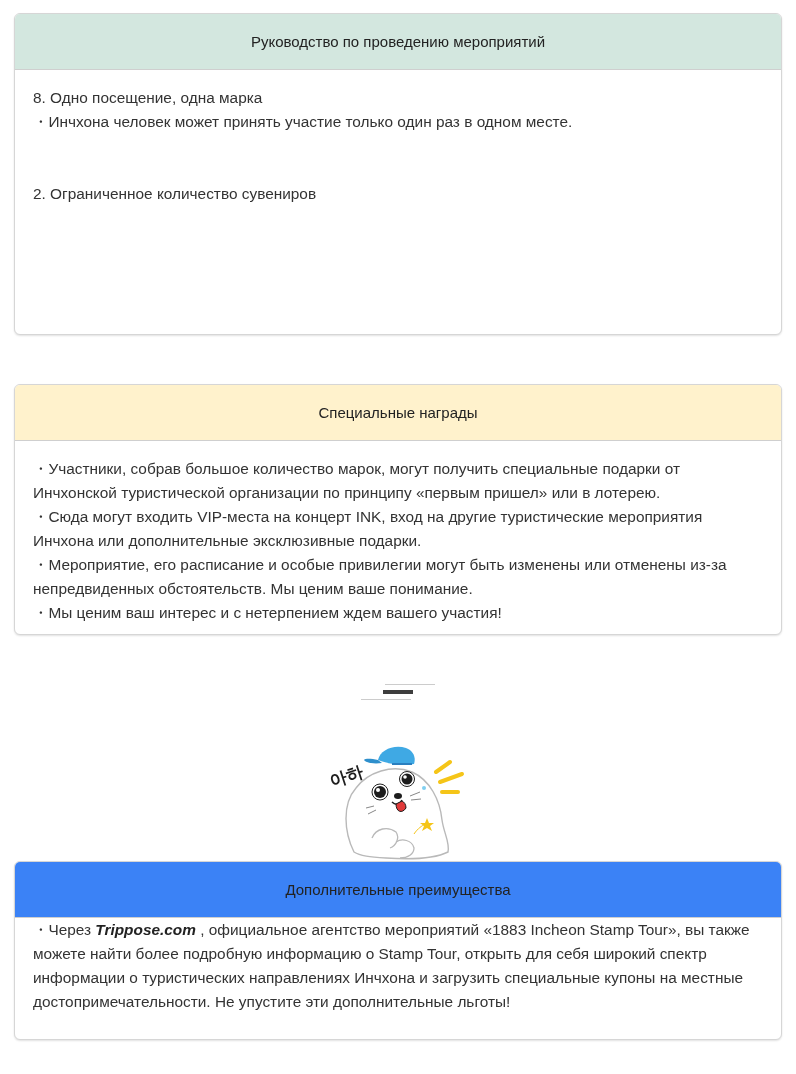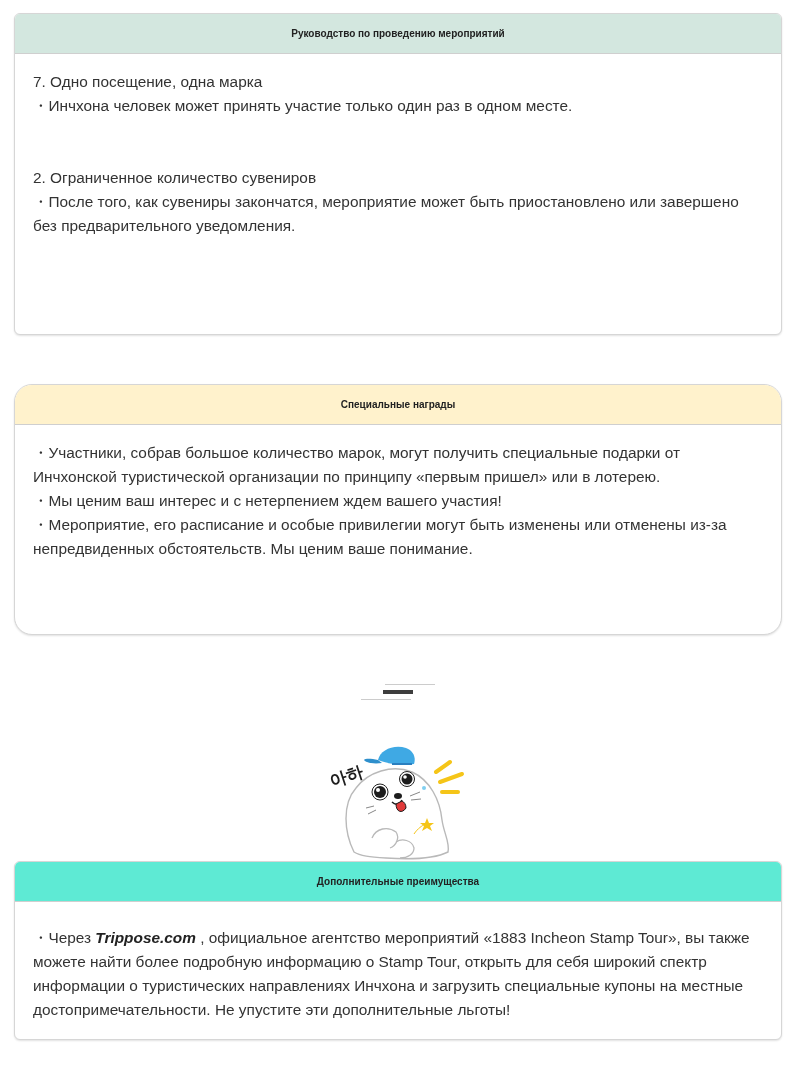--- a/index.html
+++ b/index.html
@@ -20,51 +20,51 @@
       position: absolute;
       left: 14px;
       width: 768px;
       border: 1px solid #d6d6d6;
       border-radius: 6px;
       background: #ffffff;
       box-shadow: 0 1px 2px rgba(0,0,0,0.12);
       overflow: hidden;
     }
     .card-header {
-      height: 40px;
+      height: 56px;
       display: flex;
       align-items: center;
       justify-content: center;
-      font-size: 10px;
-      font-weight: bold;
+      font-size: 15px;
+      font-weight: normal;
       color: #222222;
       border-bottom: 1px solid #cfcfcf;
     }
     .card-body {
       padding: 16px 18px 20px 18px;
       font-size: 15.4px;
       line-height: 24px;
       color: #333333;
     }
     .para { display: block; }
     .gap { height: 24px; }
     .bullet-line { display: block; }
     .bold-italic { font-weight: bold; font-style: italic; color: #222222; }
 
     #card-guide { top: 13px; height: 322px; }
     #card-guide .card-header { background: #d3e7df; }
     #card-guide .card-body { padding-top: 16px; }
 
-    #card-rewards { top: 384px; height: 251px; border-radius: 18px; }
+    #card-rewards { top: 384px; height: 251px; }
     #card-rewards .card-header { background: #fff2cc; }
     #card-rewards .card-body { }
 
     #card-extra { top: 861px; height: 179px; }
-    #card-extra .card-header { background: #5eead4; }
-    #card-extra .card-body { padding-top: 24px; }
+    #card-extra .card-header { background: #3b82f6; }
+    #card-extra .card-body { padding-top: 0; }
 
     .divider {
       position: absolute;
       left: 360px;
       top: 683px;
       width: 76px;
       height: 18px;
     }
     .divider .l1 { position: absolute; left: 25px; top: 1px; width: 50px; height: 1px; background: #cccccc; }
     .divider .l2 { position: absolute; left: 23px; top: 7px; width: 30px; height: 4px; background: #3d3d3d; }
@@ -79,35 +79,35 @@
     }
   </style>
 </head>
 <body>
 
 <div class="page">
 
   <div class="card" id="card-guide">
     <div class="card-header">Руководство по проведению мероприятий</div>
     <div class="card-body">
-      <span class="para">7. Одно посещение, одна марка</span>
+      <span class="para">8. Одно посещение, одна марка</span>
       <span class="para">・Инчхона человек может принять участие только один раз в одном месте.</span>
       <div class="gap"></div>
       <div class="gap"></div>
       <span class="para">2. Ограниченное количество сувениров</span>
-      <span class="para">・После того, как сувениры закончатся, мероприятие может быть приостановлено или завершено без предварительного уведомления.</span>
     </div>
   </div>
 
   <div class="card" id="card-rewards">
     <div class="card-header">Специальные награды</div>
     <div class="card-body">
       <span class="bullet-line">・Участники, собрав большое количество марок, могут получить специальные подарки от Инчхонской туристической организации по принципу «первым пришел» или в лотерею.</span>
+      <span class="bullet-line">・Сюда могут входить VIP-места на концерт INK, вход на другие туристические мероприятия Инчхона или дополнительные эксклюзивные подарки.</span>
+      <span class="bullet-line">・Мероприятие, его расписание и особые привилегии могут быть изменены или отменены из-за непредвиденных обстоятельств. Мы ценим ваше понимание.</span>
       <span class="bullet-line">・Мы ценим ваш интерес и с нетерпением ждем вашего участия!</span>
-      <span class="bullet-line">・Мероприятие, его расписание и особые привилегии могут быть изменены или отменены из-за непредвиденных обстоятельств. Мы ценим ваше понимание.</span>
     </div>
   </div>
 
   <div class="divider">
     <div class="l1"></div>
     <div class="l2"></div>
     <div class="l3"></div>
   </div>
 
   <div class="mascot">

